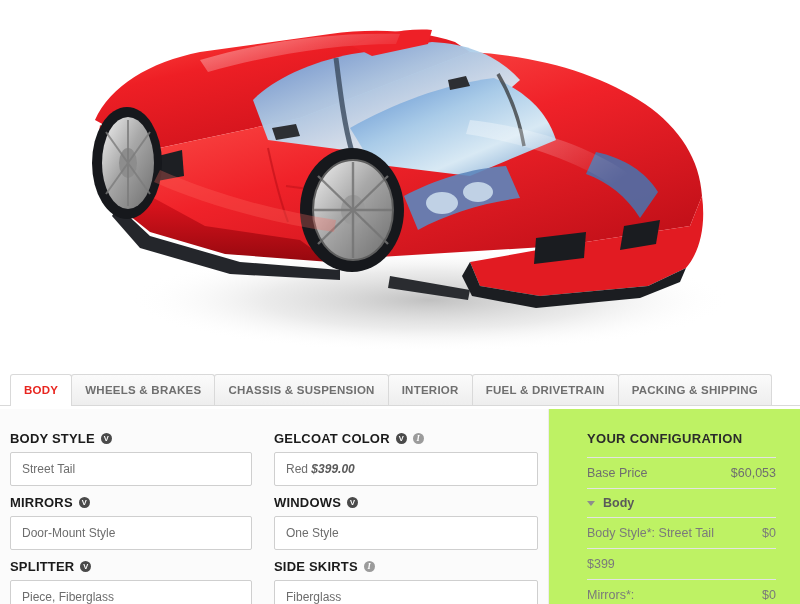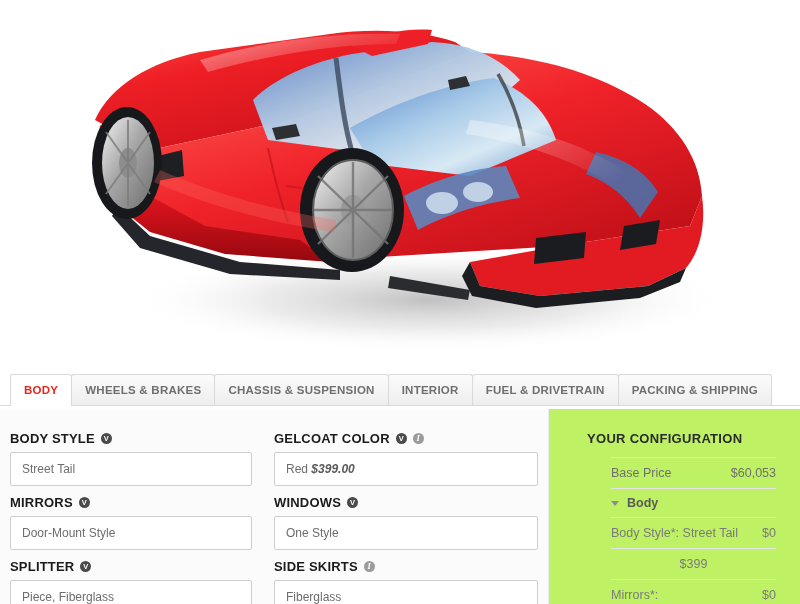--- a/index.html
+++ b/index.html
@@ -192,21 +192,20 @@
   .cfg-row {
     display: flex;
     justify-content: space-between;
     align-items: flex-start;
     gap: 8px;
     border-top: 1px solid #e3e3e3;
     padding: 8px 0 7px 0;
     font-size: 12.5px;
     color: #7a7a7a;
     line-height: 15px;
-    margin-left: 24px;
   }
   .cfg-row .rlabel { flex: 1 1 auto; }
   .cfg-row .rval { flex: 0 0 auto; text-align: right; white-space: nowrap; }
   .cfg-row.base { color: #6f6f6f; }
   .cfg-row.group {
     color: #5a5a5a;
     font-weight: bold;
     align-items: center;
     padding: 7px 0 6px 0;
   }
@@ -217,21 +216,21 @@
   }
   .caret {
     display: inline-block;
     width: 0; height: 0;
     border-left: 4.5px solid transparent;
     border-right: 4.5px solid transparent;
     border-top: 5px solid #8d8d8d;
     cursor: pointer;
     flex: 0 0 auto;
   }
-  .cfg-row.item { padding-left: 0; justify-content: center; }
+  .cfg-row.item { padding-left: 0; }
 </style>
 </head>
 <body>
 
 <div id="page">
 
   <div class="hero">
     <div class="car-stage">
       <svg class="car-svg" viewBox="0 0 800 368" xmlns="http://www.w3.org/2000/svg">
         <defs>

